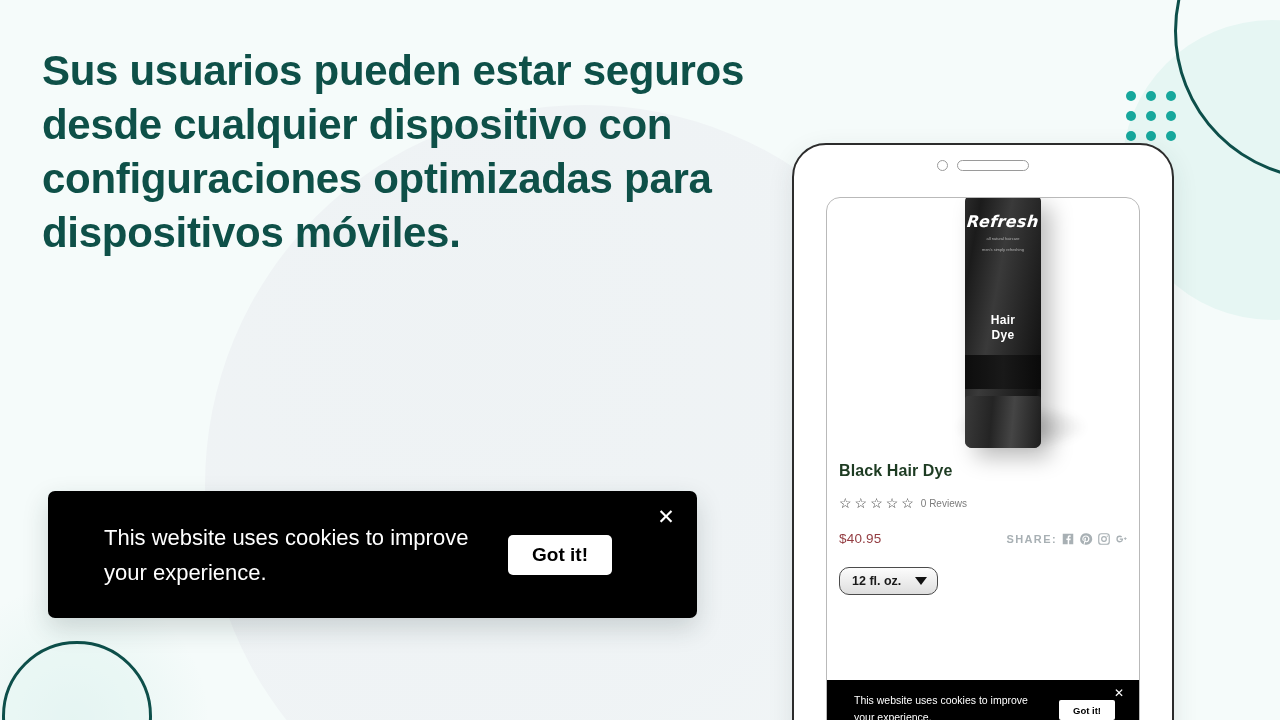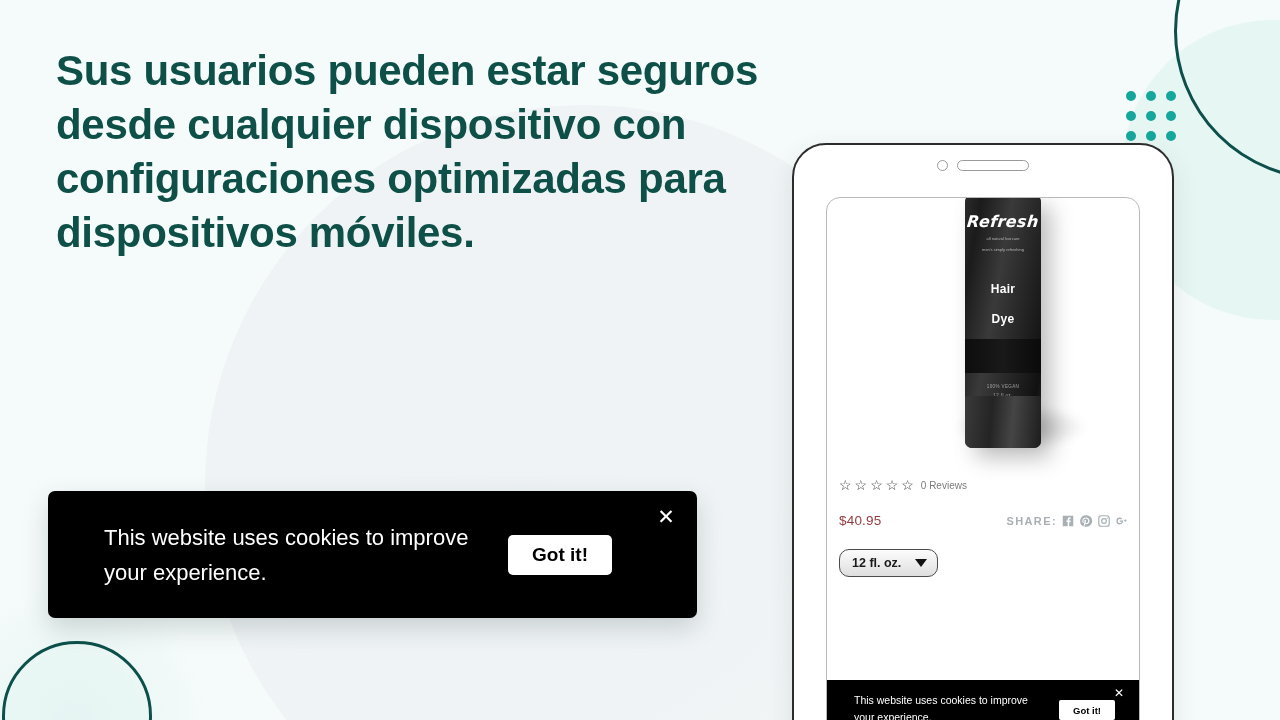--- a/index.html
+++ b/index.html
@@ -90,21 +90,21 @@
     display: block;
     width: 10px;
     height: 10px;
     border-radius: 50%;
     background: #16a79c;
   }
 
   
   .headline {
     position: absolute;
-    left: 56px;
+    left: 42px;
     top: 44px;
     width: 790px;
     color: #0e5048;
     font-size: 42px;
     line-height: 54px;
     font-weight: 700;
     letter-spacing: -0.3px;
     z-index: 5;
   }
 
@@ -196,21 +196,21 @@
     transform: skewX(-6deg);
   }
   .tube-tagline {
     margin-top: 5px;
     font-size: 4px;
     line-height: 6px;
     color: #cfcfcf;
     opacity: .8;
   }
   .tube-name {
-    margin-top: 29px;
+    margin-top: 60px;
     font-size: 12px;
     font-weight: 700;
     line-height: 15px;
     letter-spacing: .3px;
   }
   .tube-band {
     margin-top: 12px;
     height: 34px;
     background: linear-gradient(90deg, #0d0d0d 0%, #191919 50%, #0a0a0a 100%);
   }
@@ -451,30 +451,31 @@
 
   <div class="phone-screen">
 
     <div class="tube-stage">
       <div class="tube-shadow"></div>
       <div class="tube">
         <div class="tube-brand">Refresh</div>
         <div class="tube-tagline">all natural haircare</div>
         <div class="tube-tagline">men's simply refreshing</div>
         <div class="tube-name">Hair</div>
-        <div class="tube-name" style="margin-top:15px">Dye</div>
+        <div class="tube-name" style="margin-top:0">Dye</div>
         <div class="tube-band"></div>
         <div class="tube-footnote">100% VEGAN</div>
         <div class="tube-footnote" style="margin-top:2px">12 fl.oz.</div>
         <div class="tube-cap"></div>
       </div>
     </div>
 
     <div class="product-info">
 
+      <div class="product-title">Black Hair Dye</div>
 
       <div class="rating-row">
         <div class="stars">
           <span>☆</span>
           <span>☆</span>
           <span>☆</span>
           <span>☆</span>
           <span>☆</span>
         </div>
         <span class="reviews-count">0 Reviews</span>

